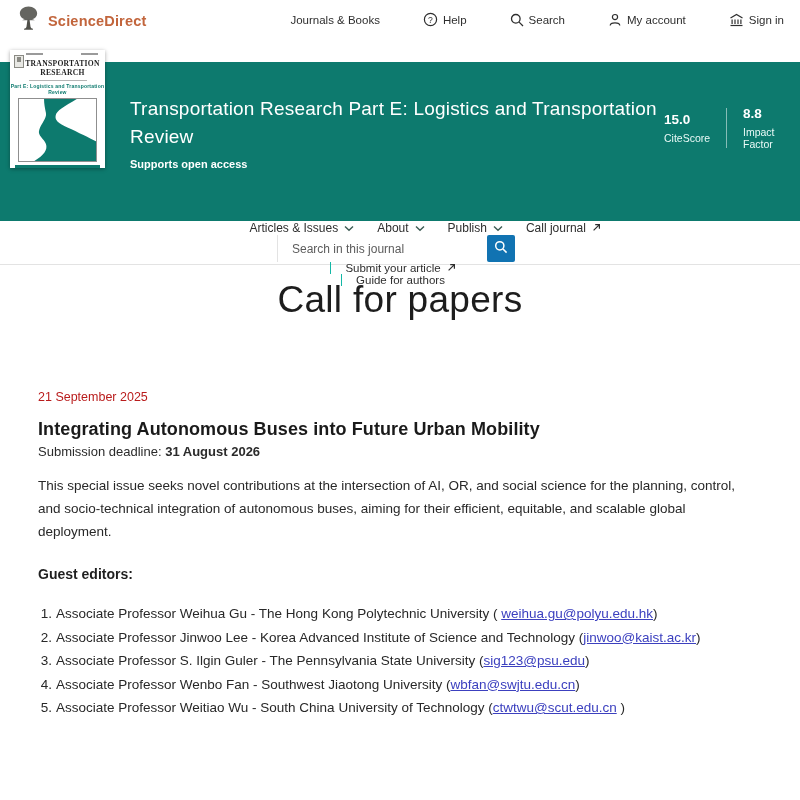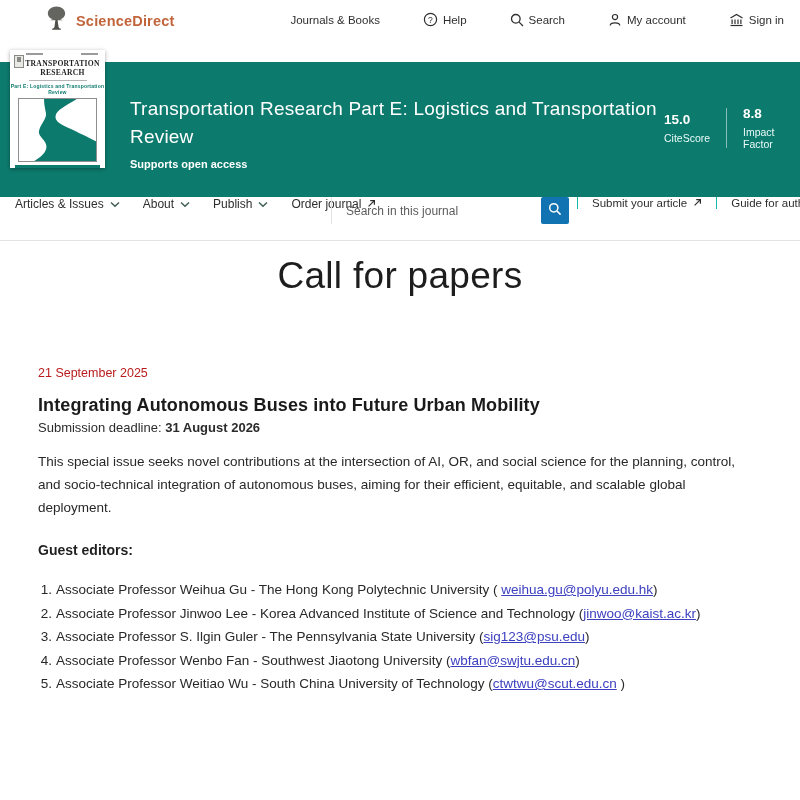--- a/index.html
+++ b/index.html
@@ -5,29 +5,29 @@
   html,body{margin:0;padding:0;}
   body{
     width:800px;height:800px;overflow:hidden;background:#fff;
     font-family:"Liberation Sans",sans-serif;color:#2e2e2e;
     -webkit-font-smoothing:antialiased;
   }
   .page{position:relative;width:800px;height:800px;background:#fff;}
 
   
   .top-header{height:62px;display:flex;justify-content:space-between;align-items:flex-start;
-    padding:4px 12px 0 16px;box-sizing:border-box;background:#fff;margin-left:28px;}
+    padding:4px 12px 0 16px;box-sizing:border-box;background:#fff;}
   .brand{display:flex;align-items:center;gap:7px;cursor:pointer;}
   .brand-text{font-size:14.5px;font-weight:700;color:#c2653c;letter-spacing:.2px;margin-top:2px;}
   .top-links{display:flex;gap:43px;margin-top:8px;margin-right:4px;}
   .top-link{display:flex;align-items:center;gap:5px;font-size:11.5px;color:#2e2e2e;cursor:pointer;white-space:nowrap;}
   .top-link svg{display:block;}
 
   
-  .banner{position:relative;height:135px;background:#0d7a6e;}
+  .banner{position:relative;height:159px;background:#0d7a6e;}
   .banner-inner{padding:33px 0 0 130px;}
   .journal-title{margin:0;color:#fff;font-size:19px;font-weight:400;line-height:28px;max-width:548px;letter-spacing:.2px;}
   .open-access{color:#fff;font-size:11px;font-weight:700;margin-top:7px;}
   .metrics{position:absolute;top:44px;left:664px;display:flex;align-items:center;}
   .metric .val{color:#fff;font-size:13.5px;font-weight:700;}
   .metric .lbl{color:#eafaf7;font-size:10.5px;margin-top:5px;}
   .metric-divider{width:1px;height:40px;background:rgba(255,255,255,.5);margin:0 16px;}
 
   
   .cover-card{position:absolute;left:10px;top:50px;width:95px;height:118px;background:#fff;
@@ -38,21 +38,21 @@
   .cover-tree i{display:block;width:4px;height:5px;margin:1px auto 0;background:#8a8a84;}
   .cover-title{font-family:"Liberation Serif",serif;font-size:7.6px;font-weight:700;color:#1f1f1f;
     text-align:center;line-height:8.8px;letter-spacing:.3px;margin:5px 4px 0 14px;}
   .cover-rule{width:58px;border-top:1px solid #b5b5b5;margin:2px auto 0;}
   .cover-subtitle{font-size:5px;font-weight:700;color:#0d7a6e;text-align:center;margin-top:2px;letter-spacing:.2px;}
   .cover-art{width:79px;height:64px;border:1px solid #8f8f8f;margin:3px auto 0;box-sizing:border-box;}
   .cover-art svg{display:block;width:100%;height:100%;}
   .cover-strip{height:5px;background:#0d7a6e;margin:3px 5px 0;}
 
   
-  .journal-nav{height:43px;display:flex;align-items:flex-start;border-bottom:1px solid #e3e3e3;background:#fff;font-size:12px;}
+  .journal-nav{height:43px;display:flex;align-items:center;border-bottom:1px solid #e3e3e3;background:#fff;font-size:12px;flex-direction:column;}
   .nav-left{display:flex;align-items:center;gap:23px;padding-left:15px;width:331px;flex:none;box-sizing:border-box;}
   .nav-item{display:flex;align-items:center;gap:6px;color:#2e2e2e;cursor:pointer;white-space:nowrap;}
   .search-region{border-left:1px solid #e3e3e3;display:flex;align-items:center;width:246px;flex:none;box-sizing:border-box;}
   .search-input{border:none;outline:none;flex:1;min-width:0;padding:0 8px 0 14px;font-size:12px;
     font-family:"Liberation Sans",sans-serif;color:#333;background:transparent;}
   .search-input::placeholder{color:#5c5c5c;}
   .search-btn{width:28px;height:27px;flex:none;background:#1173b2;border:none;border-radius:2px;
     margin-right:8px;display:flex;align-items:center;justify-content:center;cursor:pointer;padding:0;}
   .nav-right-item{border-left:1px solid #14b8a6;display:flex;align-items:center;justify-content:center;
     gap:6px;padding:0 14px;color:#2e2e2e;cursor:pointer;white-space:nowrap;font-size:11.5px;}
@@ -194,21 +194,21 @@
       </div>
       <div class="nav-item">
         <span>Publish</span>
         <span>
           <svg width="10" height="7" viewBox="0 0 10 7">
               <polyline points="1,1.5 5,5.3 9,1.5" fill="none" stroke="#3d5b54" stroke-width="1.4"></polyline>
             </svg>
         </span>
       </div>
       <div class="nav-item">
-        <span>Order journal</span>
+        <span>Call journal</span>
         <span>
           <svg width="9" height="9" viewBox="0 0 9 9">
               <path d="M1.6 7.4 L7.4 1.6 M3.2 1.6 H7.4 V5.8" fill="none" stroke="#2e2e2e" stroke-width="1.2"></path>
             </svg>
         </span>
       </div>
     </div>
     <div class="search-region">
       <input class="search-input" type="text" placeholder="Search in this journal" style="">
       <button class="search-btn">

